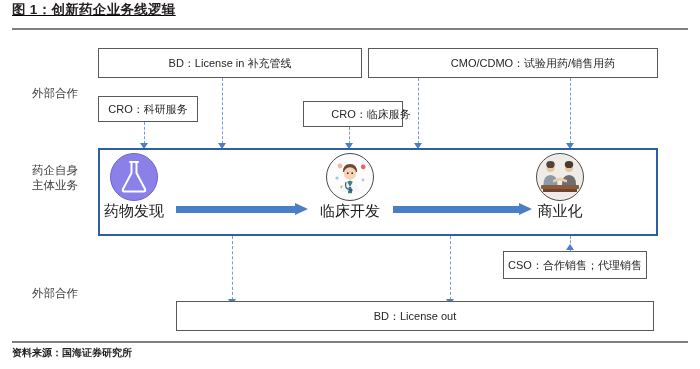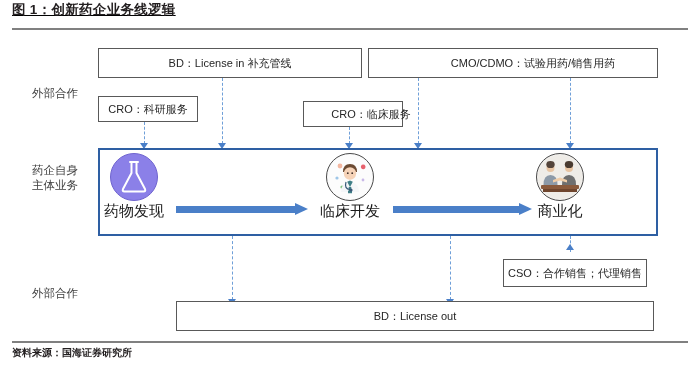--- a/index.html
+++ b/index.html
@@ -82,21 +82,21 @@
     font-size: 11px;
     color: #262626;
     white-space: nowrap;
     z-index: 4;
   }
 
   #box-bd-in    { left: 98px;  top: 48px;  width: 264px; height: 30px; }
   #box-cmo      { left: 368px; top: 48px;  width: 290px; height: 30px; padding-left: 40px; }
   #box-cro-res  { left: 98px;  top: 96px;  width: 100px; height: 26px; }
   #box-cro-clin { left: 303px; top: 101px; width: 100px; height: 26px; padding-left: 36px; }
-  #box-cso      { left: 503px; top: 251px; width: 144px; height: 28px; margin-top: 8px; }
+  #box-cso      { left: 503px; top: 251px; width: 144px; height: 28px; }
   #box-bd-out   { left: 176px; top: 301px; width: 478px; height: 30px; }
 
   
   #box-core {
     position: absolute;
     left: 98px; top: 148px;
     width: 560px; height: 88px;
     box-sizing: border-box;
     background: #ffffff;
     border: 2px solid #2e5fa3;

